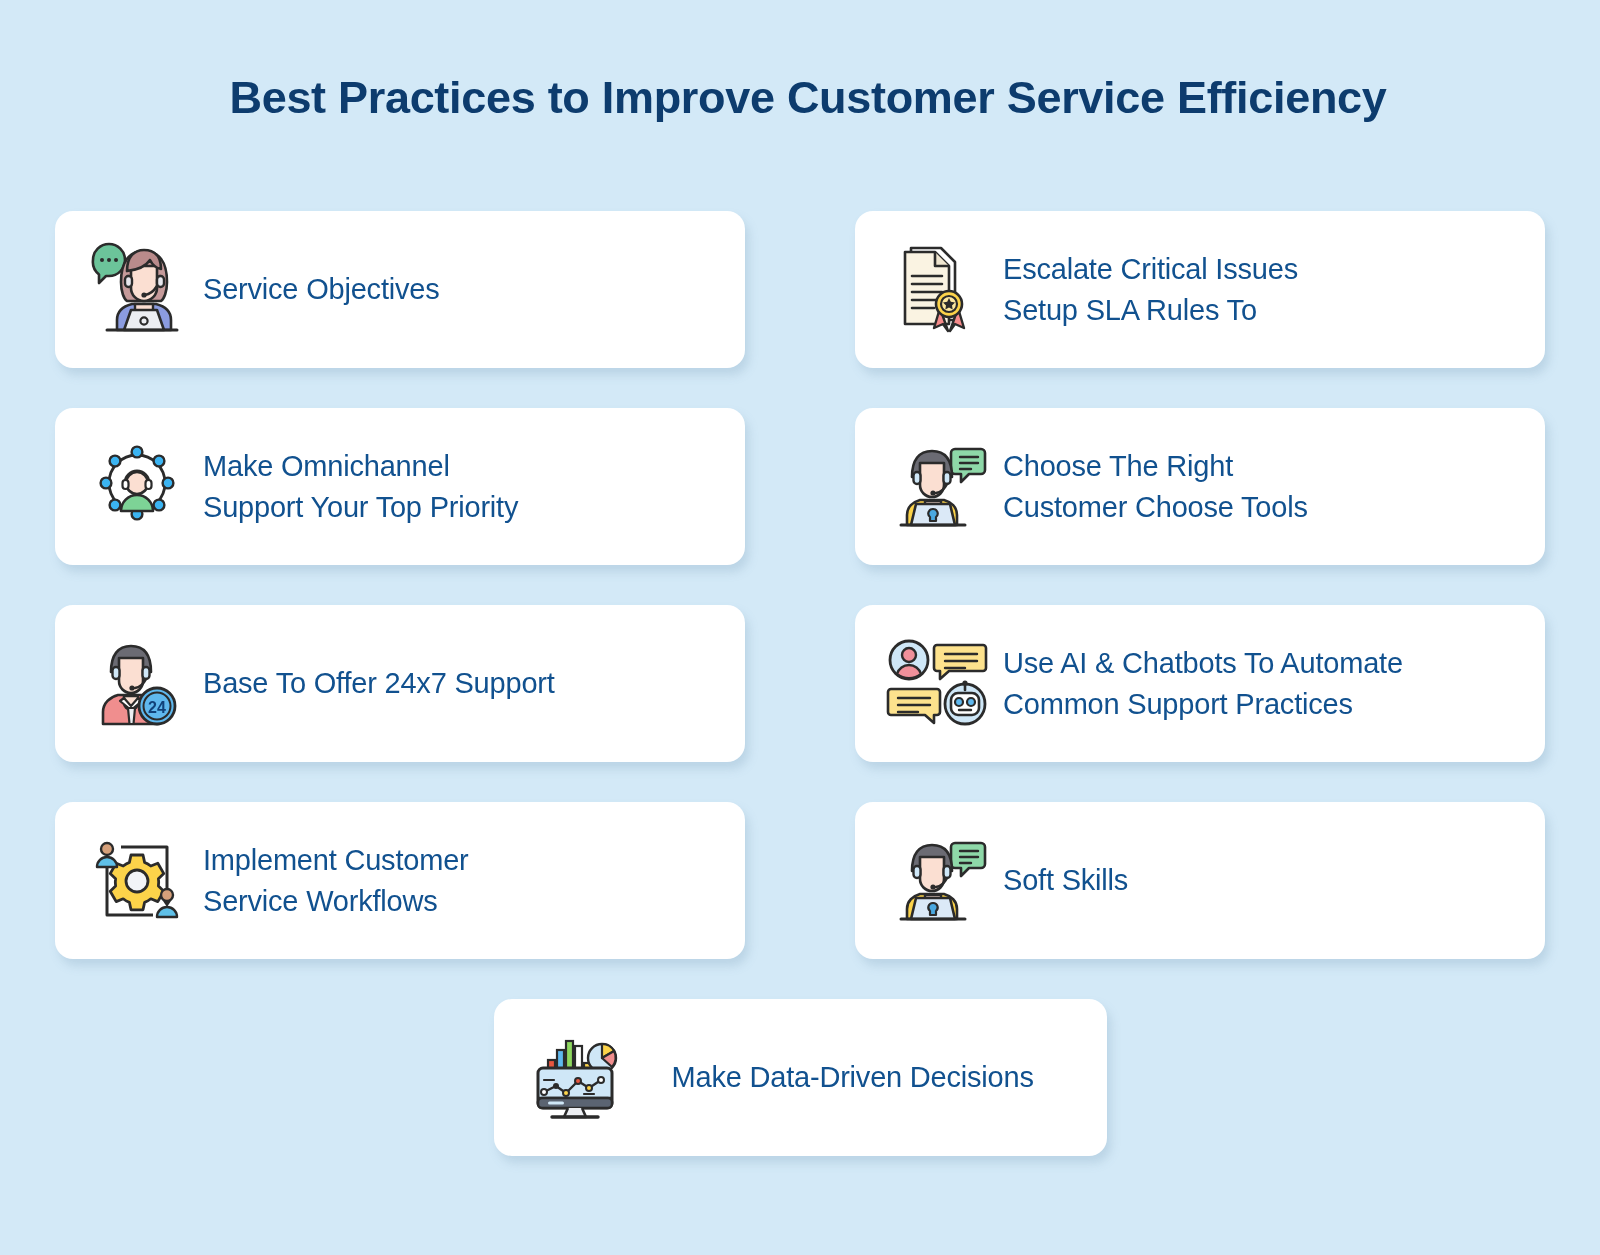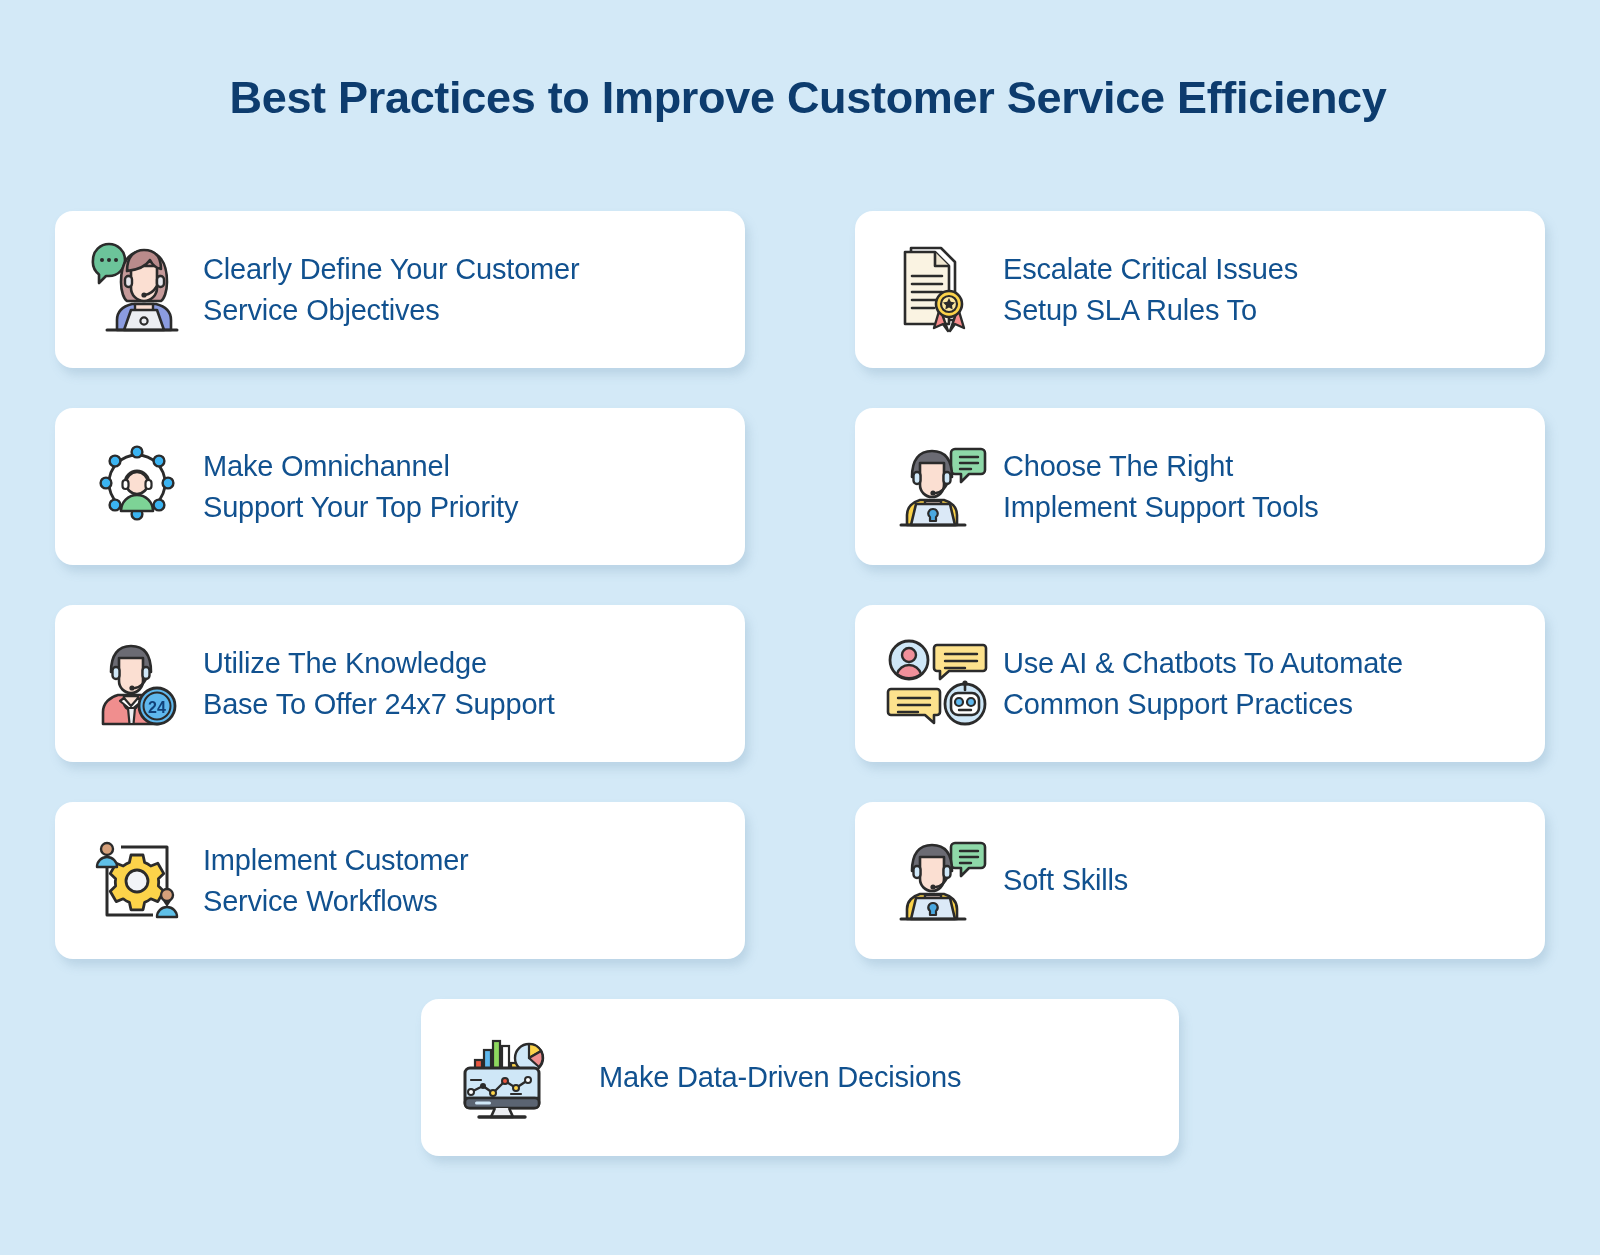--- a/index.html
+++ b/index.html
@@ -51,21 +51,21 @@
     height: 157px;
     background: #ffffff;
     border-radius: 18px;
     box-shadow: 4px 7px 10px rgba(120, 155, 180, 0.26);
     display: flex;
     align-items: center;
     padding-left: 28px;
   }
 
   .card-wide {
-    width: 758px;
+    width: 613px;
     margin: 0 auto;
   }
 
   .bottom-row {
     display: flex;
     justify-content: center;
     margin-bottom: 0;
   }
 
   .card-icon {
@@ -124,21 +124,20 @@
             <path d="M30 92 v-10 c0 -9 7 -14 15 -16 l24 0 c8 2 15 7 15 16 v10 z" fill="#8b9ce0" stroke="#2b2b2b" stroke-width="2.6" stroke-linejoin="round"></path>
 
             <path d="M48 66 h18 v10 a9 9 0 0 1 -18 0 z" fill="#fbdfd2" stroke="#2b2b2b" stroke-width="2.4"></path>
 
             <path d="M37 92 l7 -20 h26 l7 20 z" fill="#eceef2" stroke="#2b2b2b" stroke-width="2.6" stroke-linejoin="round"></path>
             <circle cx="57" cy="83" r="3.6" fill="none" stroke="#2b2b2b" stroke-width="2.2"></circle>
             <path d="M20 92 h70" stroke="#2b2b2b" stroke-width="3" stroke-linecap="round"></path>
           </svg>
         </div>
         <div class="card-text">
-          <div>Clearly Define Your Customer</div>
           <div>Service Objectives</div>
         </div>
       </div>
 
       <div class="card">
         <div class="card-icon">
           <svg width="100" height="96" viewBox="0 0 100 96">
 
             <path d="M24 10 h30 l14 14 v58 h-44 z" fill="#ffffff" stroke="#2b2b2b" stroke-width="2.6" stroke-linejoin="round"></path>
 
@@ -227,21 +226,21 @@
             <path d="M38 66 h16 v9 a8 8 0 0 1 -16 0 z" fill="#fbdfd2" stroke="#2b2b2b" stroke-width="2.4"></path>
 
             <path d="M24 90 l5 -21 h34 l5 21 z" fill="#dbe9f7" stroke="#2b2b2b" stroke-width="2.6" stroke-linejoin="round"></path>
 
             <path d="M46 74 a4.5 4.5 0 0 0 -3 8 v4 h6 v-4 a4.5 4.5 0 0 0 -3 -8 z" fill="#4aa8e0" stroke="#2b2b2b" stroke-width="2.2" stroke-linejoin="round"></path>
             <path d="M14 90 h64" stroke="#2b2b2b" stroke-width="3" stroke-linecap="round"></path>
           </svg>
         </div>
         <div class="card-text">
           <div>Choose The Right</div>
-          <div>Implement Support Tools</div>
+          <div>Customer Choose Tools</div>
         </div>
       </div>
     </div>
 
     <div class="row">
 
       <div class="card">
         <div class="card-icon">
           <svg width="100" height="96" viewBox="0 0 100 96">
 
@@ -259,21 +258,20 @@
             <path d="M37 64 h14 v7 a7 7 0 0 1 -14 0 z" fill="#fbdfd2" stroke="#2b2b2b" stroke-width="2.4"></path>
             <path d="M37 66 l7 8 l7 -8 l4 3 l-11 9 l-11 -9 z" fill="#ffffff" stroke="#2b2b2b" stroke-width="2.2" stroke-linejoin="round"></path>
             <path d="M41 76 h7 l-1.5 16 h-4 z" fill="#eceef2" stroke="#2b2b2b" stroke-width="2.2" stroke-linejoin="round"></path>
 
             <circle cx="70" cy="74" r="18" fill="#5fb8ee" stroke="#2b2b2b" stroke-width="2.8"></circle>
             <circle cx="70" cy="74" r="13.5" fill="none" stroke="#2b2b2b" stroke-width="2"></circle>
             <text x="70" y="81" text-anchor="middle" font-family="Liberation Sans, sans-serif" font-size="16" font-weight="bold" fill="#11427a">24</text>
           </svg>
         </div>
         <div class="card-text">
-          <div>Utilize The Knowledge</div>
           <div>Base To Offer 24x7 Support</div>
         </div>
       </div>
 
       <div class="card">
         <div class="card-icon">
           <svg width="108" height="96" viewBox="0 0 108 96">
 
             <circle cx="26" cy="28" r="19" fill="#cfe7f7" stroke="#2b2b2b" stroke-width="2.8"></circle>
             <circle cx="26" cy="23" r="7" fill="#f0909a" stroke="#2b2b2b" stroke-width="2.4"></circle>

